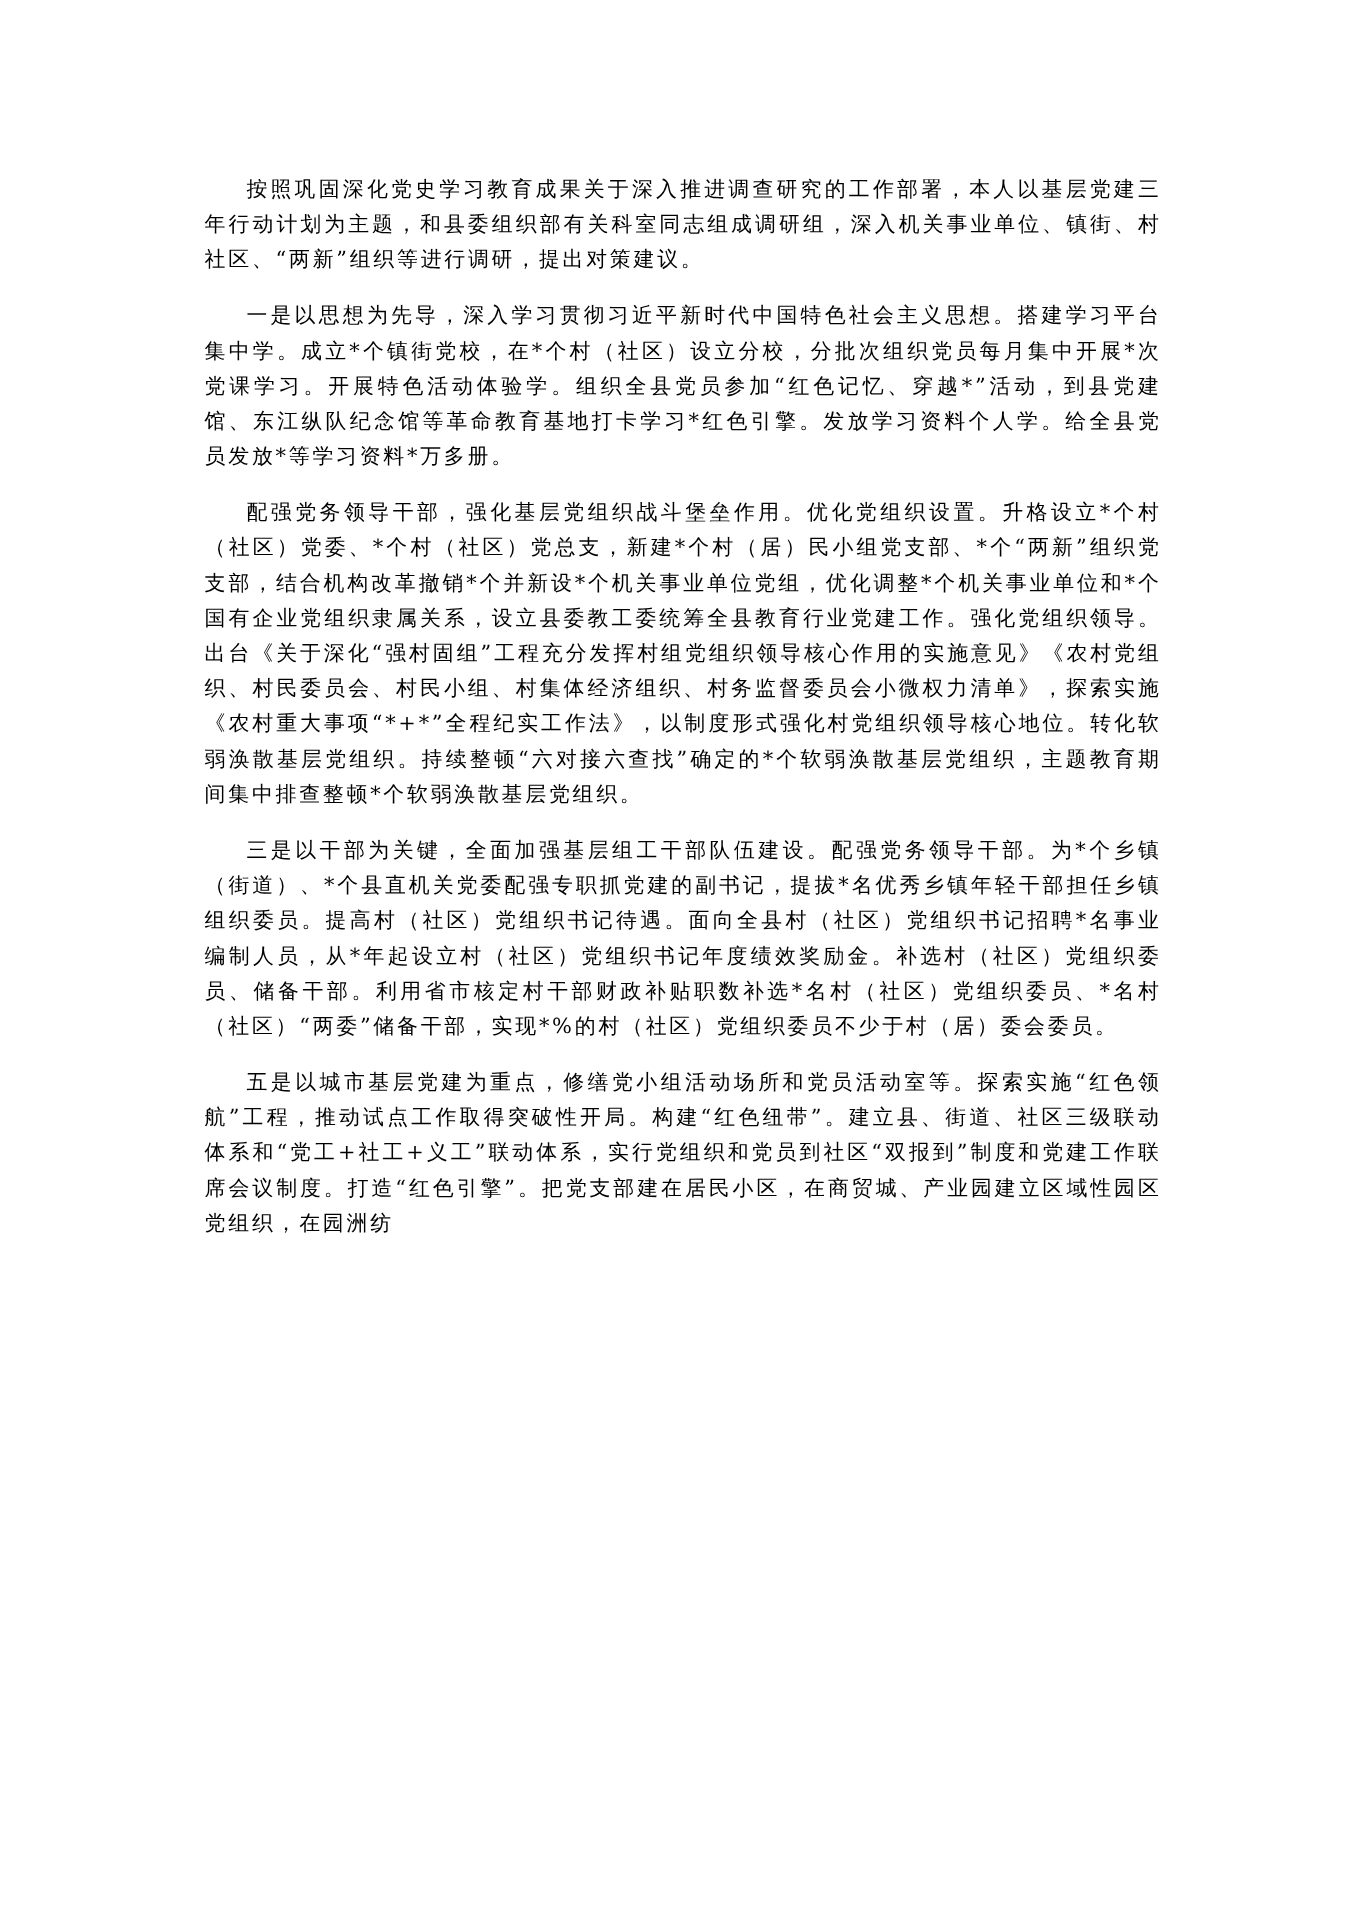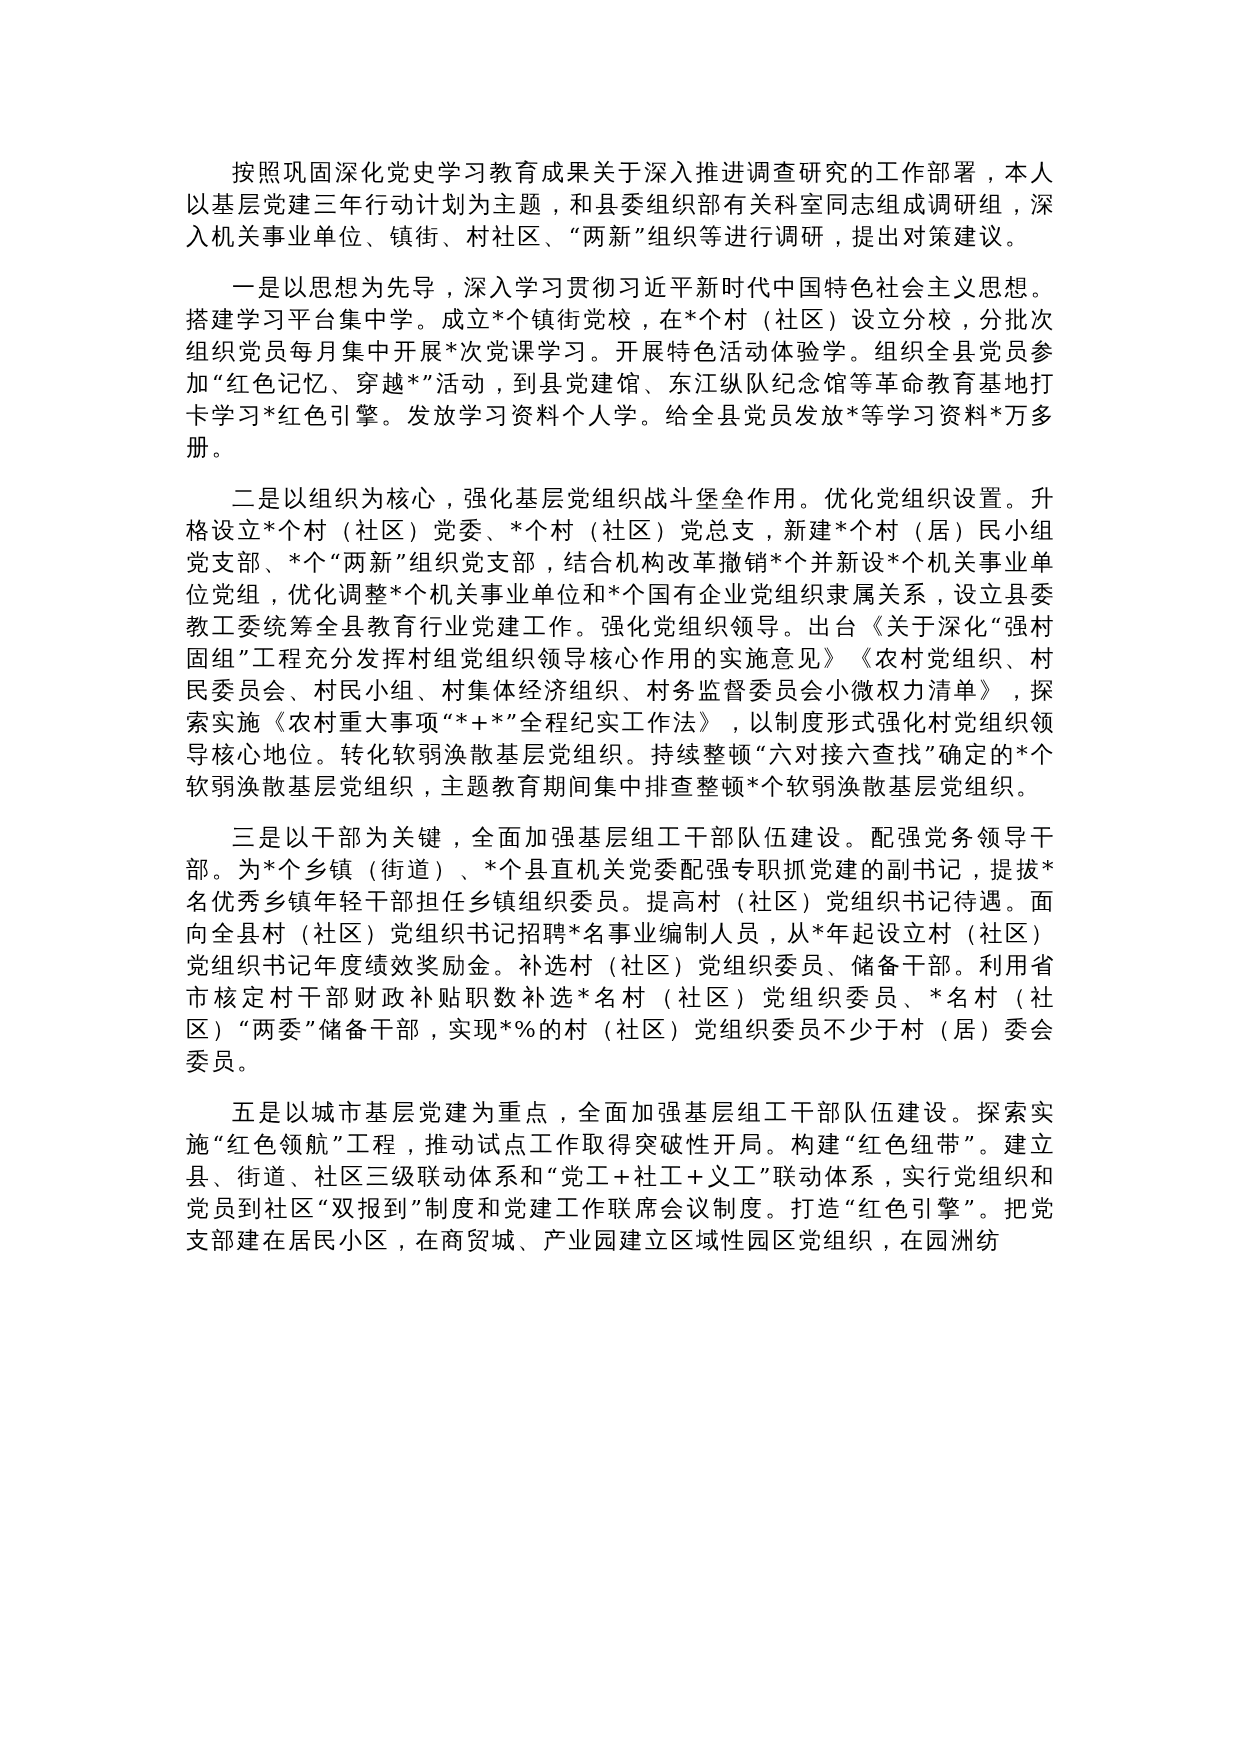--- a/index.html
+++ b/index.html
@@ -24,42 +24,42 @@
     font-size: 23px;
     line-height: 32px;
     letter-spacing: 2.5px;
     text-align: justify;
     color: #000000;
   }
   .content p,
   .content h2 {
     margin: 0 0 19px 0;
     text-indent: 2em;
-    font-size: 23px;
+    font-size: 19px;
     font-weight: normal;
   }
   .section-heading,
   .bold-lead {
     font-family: "DejaVu Sans", "Liberation Sans", sans-serif;
     font-weight: normal;
   }
 </style>
 </head>
 <body>
 
 <div class="page">
   <div class="content">
 
     <p>按照巩固深化党史学习教育成果关于深入推进调查研究的工作部署，本人以基层党建三年行动计划为主题，和县委组织部有关科室同志组成调研组，深入机关事业单位、镇街、村社区、“两新”组织等进行调研，提出对策建议。</p>
 
 
 
     <p><span class="bold-lead">一是以思想为先导，深入学习贯彻习近平新时代中国特色社会主义思想。</span><span>搭建学习平台集中学。成立*个镇街党校，在*个村（社区）设立分校，分批次组织党员每月集中开展*次党课学习。开展特色活动体验学。组织全县党员参加“红色记忆、穿越*”活动，到县党建馆、东江纵队纪念馆等革命教育基地打卡学习*红色引擎。发放学习资料个人学。给全县党员发放*等学习资料*万多册。</span></p>
 
-    <p><span class="bold-lead">二是以组织为核心，强化基层党组织战斗堡垒作用。</span><span>优化党组织设置。升格设立*个村（社区）党委、*个村（社区）党总支，新建*个村（居）民小组党支部、*个“两新”组织党支部，结合机构改革撤销*个并新设*个机关事业单位党组，优化调整*个机关事业单位和*个国有企业党组织隶属关系，设立县委教工委统筹全县教育行业党建工作。强化党组织领导。出台《关于深化“强村固组”工程充分发挥村组党组织领导核心作用的实施意见》《农村党组织、村民委员会、村民小组、村集体经济组织、村务监督委员会小微权力清单》，探索实施《农村重大事项“*+*”全程纪实工作法》，以制度形式强化村党组织领导核心地位。转化软弱涣散基层党组织。持续整顿“六对接六查找”确定的*个软弱涣散基层党组织，主题教育期间集中排查整顿*个软弱涣散基层党组织。</span></p>
+    <p><span class="bold-lead">配强党务领导干部，强化基层党组织战斗堡垒作用。</span><span>优化党组织设置。升格设立*个村（社区）党委、*个村（社区）党总支，新建*个村（居）民小组党支部、*个“两新”组织党支部，结合机构改革撤销*个并新设*个机关事业单位党组，优化调整*个机关事业单位和*个国有企业党组织隶属关系，设立县委教工委统筹全县教育行业党建工作。强化党组织领导。出台《关于深化“强村固组”工程充分发挥村组党组织领导核心作用的实施意见》《农村党组织、村民委员会、村民小组、村集体经济组织、村务监督委员会小微权力清单》，探索实施《农村重大事项“*+*”全程纪实工作法》，以制度形式强化村党组织领导核心地位。转化软弱涣散基层党组织。持续整顿“六对接六查找”确定的*个软弱涣散基层党组织，主题教育期间集中排查整顿*个软弱涣散基层党组织。</span></p>
 
     <p><span class="bold-lead">三是以干部为关键，全面加强基层组工干部队伍建设。</span><span>配强党务领导干部。为*个乡镇（街道）、*个县直机关党委配强专职抓党建的副书记，提拔*名优秀乡镇年轻干部担任乡镇组织委员。提高村（社区）党组织书记待遇。面向全县村（社区）党组织书记招聘*名事业编制人员，从*年起设立村（社区）党组织书记年度绩效奖励金。补选村（社区）党组织委员、储备干部。利用省市核定村干部财政补贴职数补选*名村（社区）党组织委员、*名村（社区）“两委”储备干部，实现*%的村（社区）党组织委员不少于村（居）委会委员。</span></p>
 
 
-    <p><span class="bold-lead">五是以城市基层党建为重点，全面加强基层组工干部队伍建设。</span><span>探索实施“红色领航”工程，推动试点工作取得突破性开局。构建“红色纽带”。建立县、街道、社区三级联动体系和“党工+社工+义工”联动体系，实行党组织和党员到社区“双报到”制度和党建工作联席会议制度。打造“红色引擎”。把党支部建在居民小区，在商贸城、产业园建立区域性园区党组织，在园洲纺</span></p>
+    <p><span class="bold-lead">五是以城市基层党建为重点，修缮党小组活动场所和党员活动室等。</span><span>探索实施“红色领航”工程，推动试点工作取得突破性开局。构建“红色纽带”。建立县、街道、社区三级联动体系和“党工+社工+义工”联动体系，实行党组织和党员到社区“双报到”制度和党建工作联席会议制度。打造“红色引擎”。把党支部建在居民小区，在商贸城、产业园建立区域性园区党组织，在园洲纺</span></p>
 
   </div>
 </div>
 
 </body></html>

